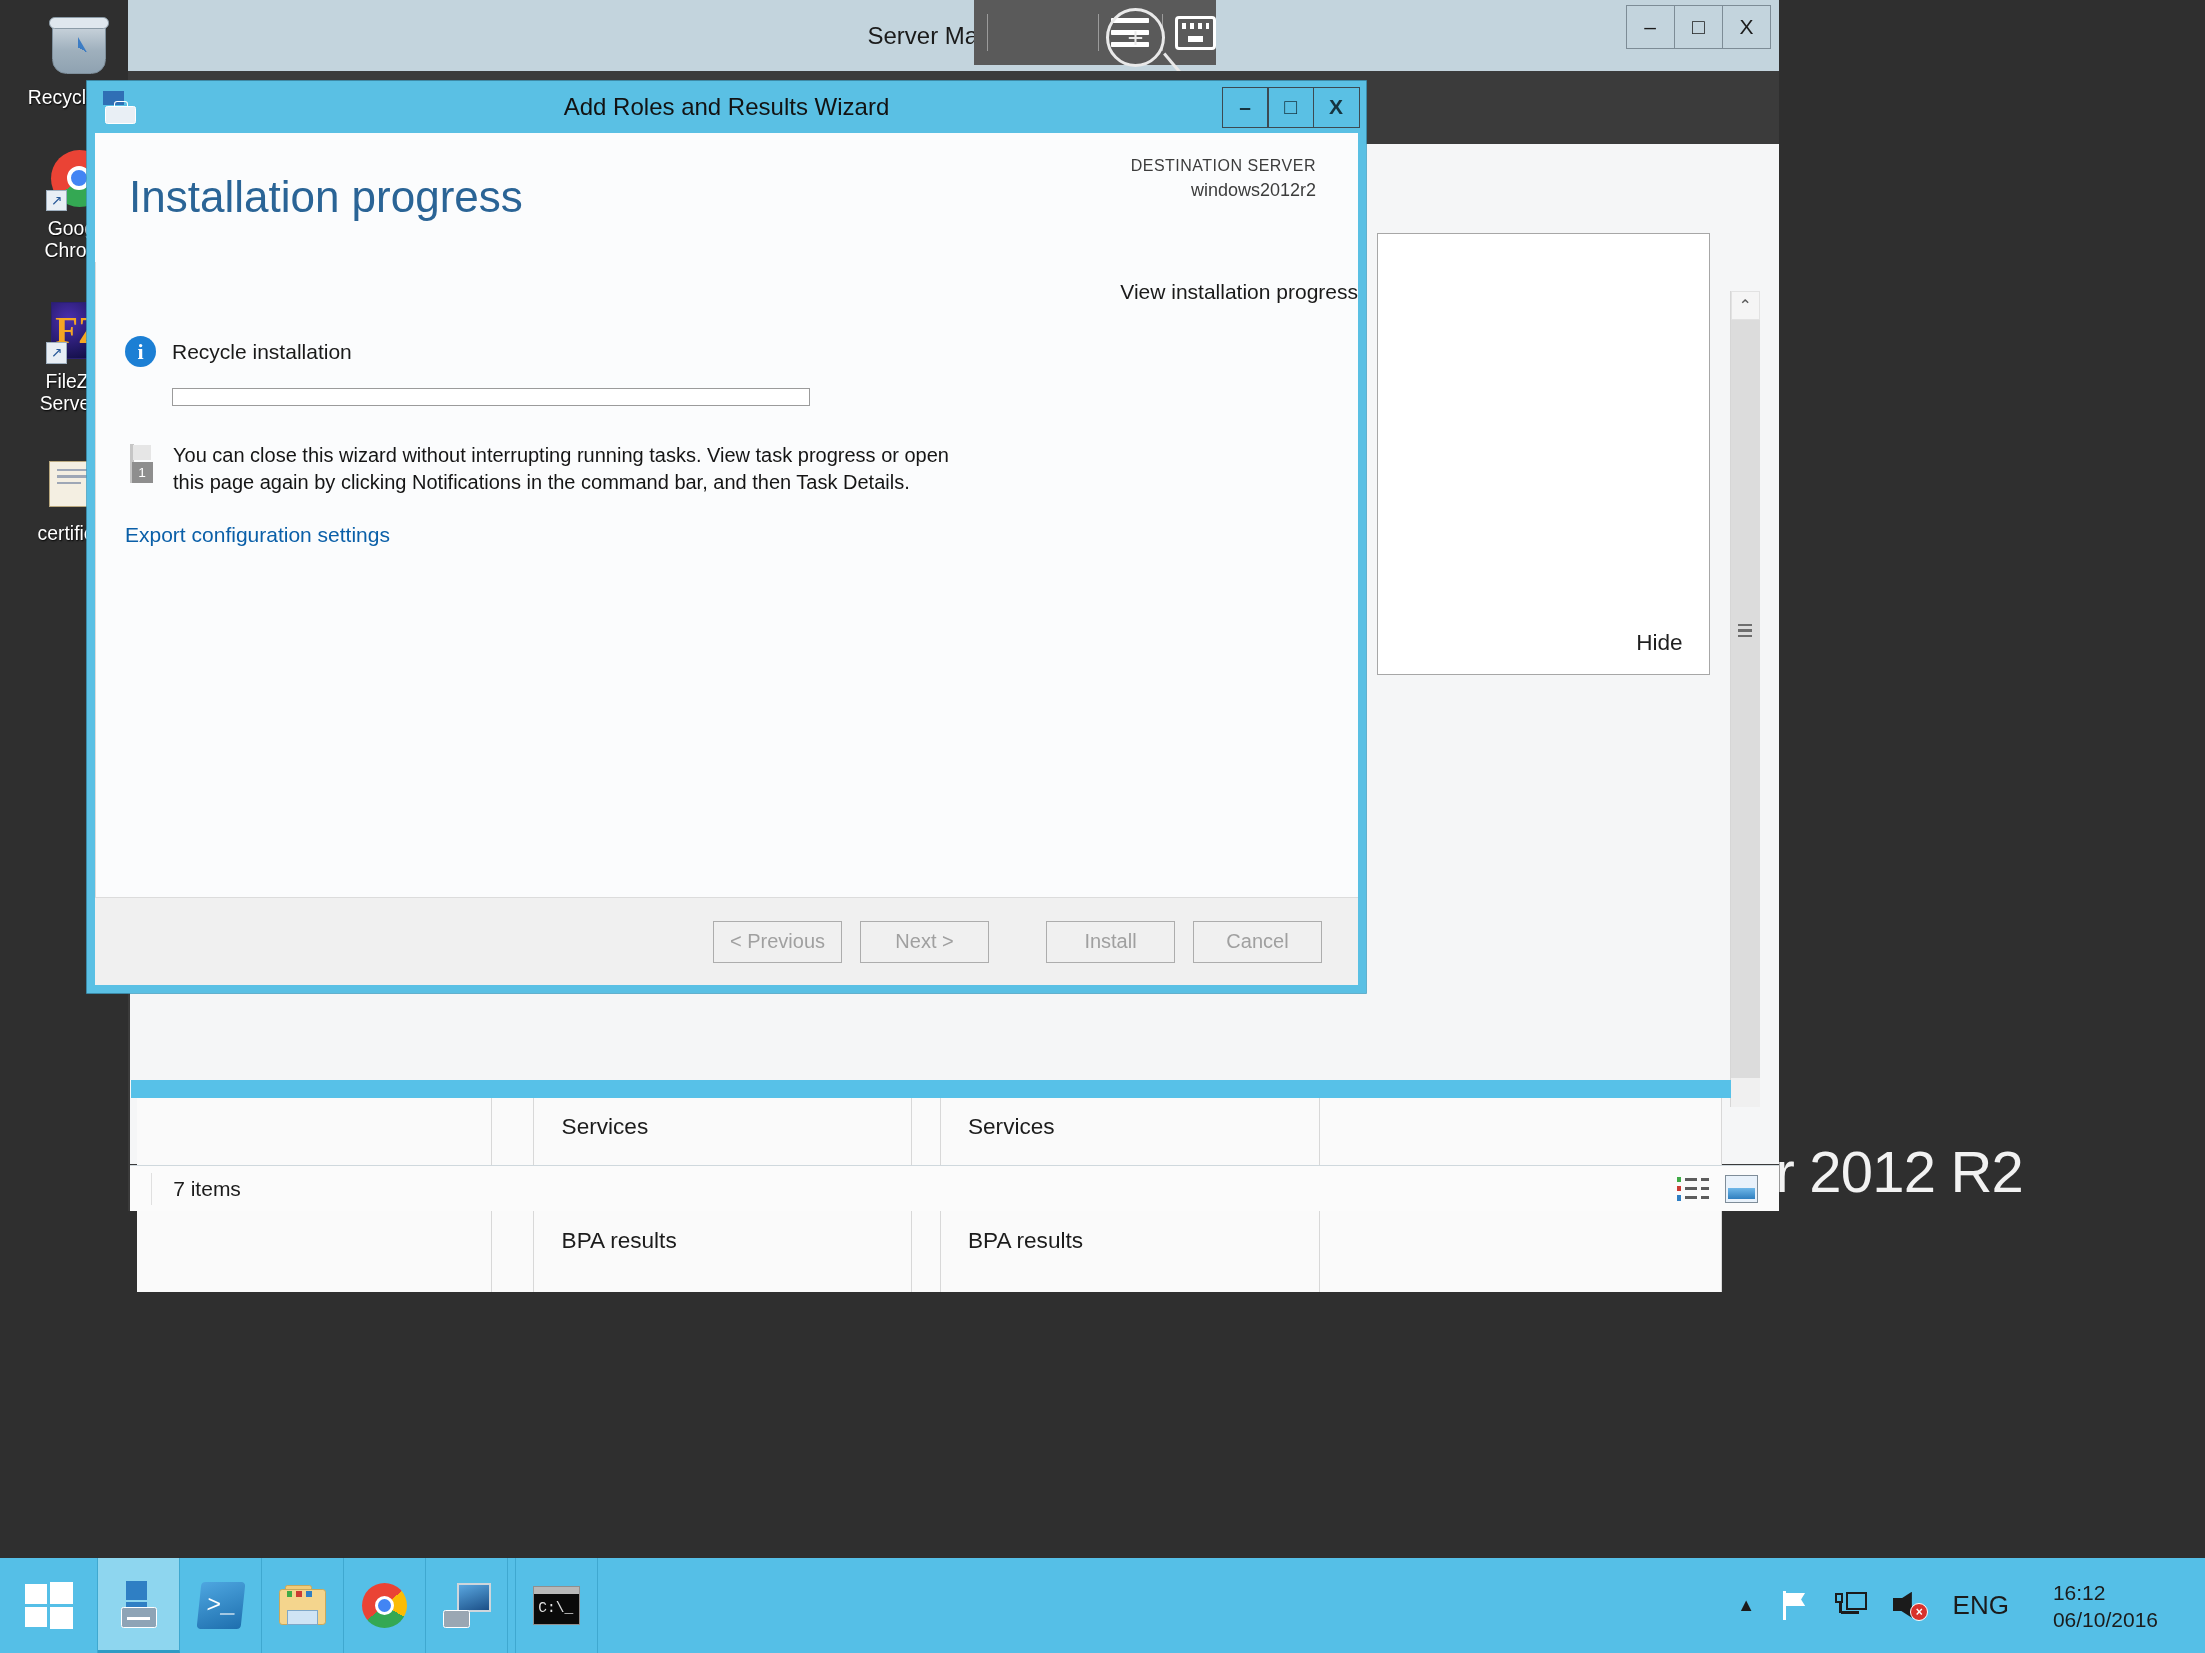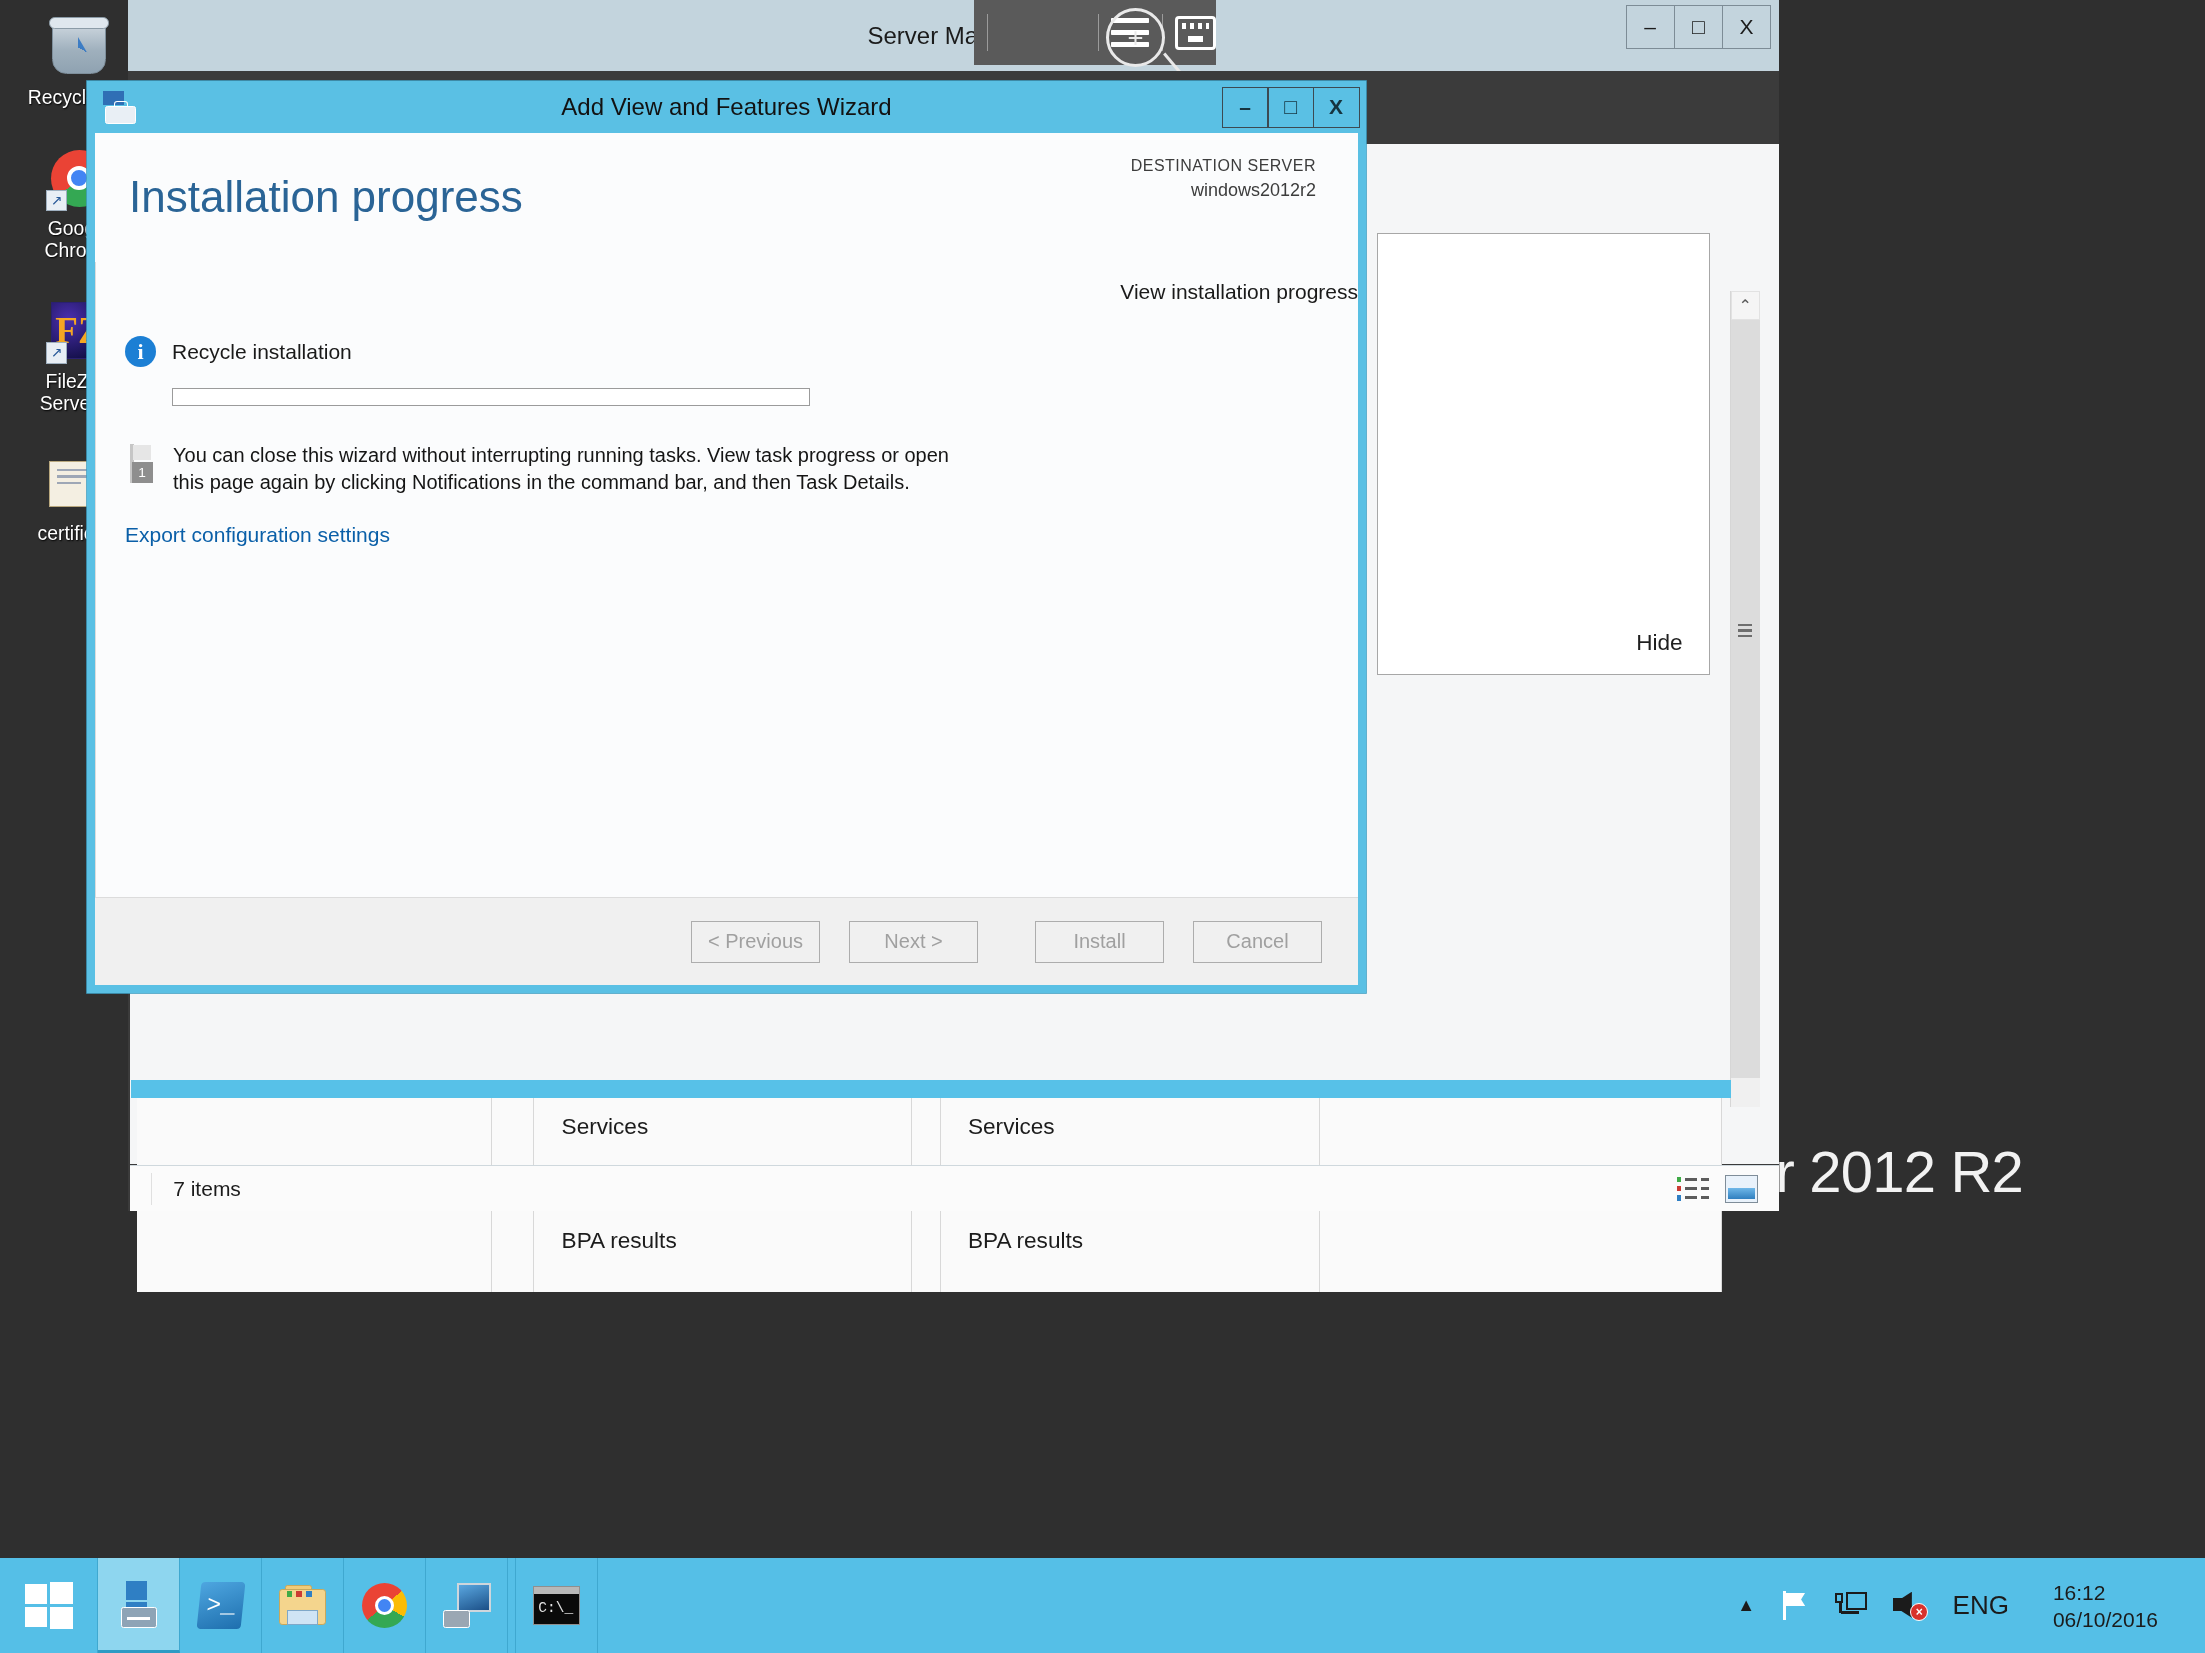--- a/index.html
+++ b/index.html
@@ -336,21 +336,21 @@
   }
   #wz-footer{
     flex:none;height:87px;background:#f0f0f0;border-top:0.8px solid #dcdcdc;
     display:flex;align-items:center;justify-content:flex-end;padding-right:36px;
     gap:0;
   }
   .wzbtn{
     width:129px;height:42px;border:0.8px solid #adadad;background:#f0f0f0;
     color:#a0a0a0;font-size:20px;
     display:flex;align-items:center;justify-content:center;
-    margin-left:29px;box-sizing:border-box;
+    margin-left:18px;box-sizing:border-box;
   }
   .wzbtn.gap{margin-left:57px;}
 
   
   #taskbar{
     position:absolute;left:0;bottom:0;width:2205px;height:95px;background:#55bfe7;
     display:flex;align-items:stretch;
   }
   #start{
     width:97px;display:flex;align-items:center;justify-content:center;
@@ -586,21 +586,21 @@
   <div id="wizard">
 
     <div id="wz-title">
       <div class="appicon">
         <div class="toolbox-ico">
           <div class="page"></div>
           <div class="handle"></div>
           <div class="box"></div>
         </div>
       </div>
-      <div class="label">Add View and Features Wizard</div>
+      <div class="label">Add Roles and Results Wizard</div>
       <div id="wz-winbtns">
         <div class="wb">–</div>
         <div class="wb">□</div>
         <div class="wb">X</div>
       </div>
     </div>
 
     <div id="wz-body">
 
       <div id="wz-header">

